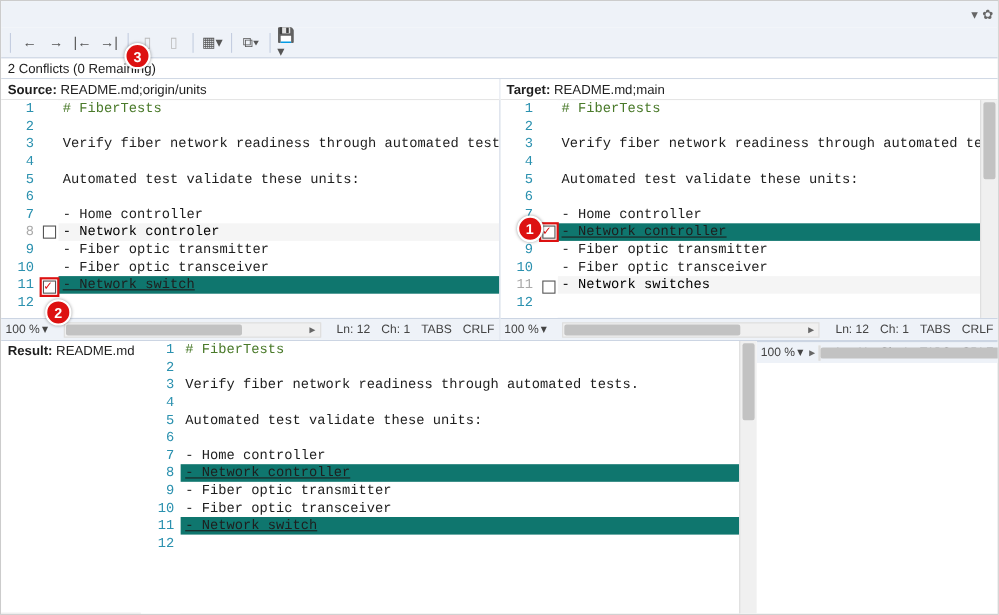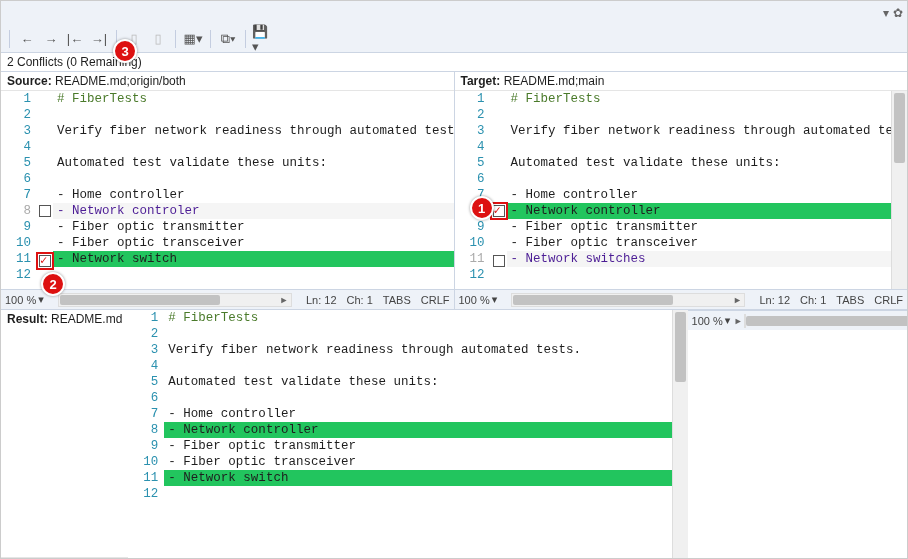--- a/index.html
+++ b/index.html
@@ -23,22 +23,22 @@
 .gutter { width: 36px; text-align: right; padding-right: 6px; color: #2b91af; background: #fff; user-select: none; }
 .gutter .ln { height: 16px; }
 .gutter .ln.gray { color: #aaa; }
 .chkcol { width: 16px; background: #fff; }
 .chk { width: 12px; height: 12px; border: 1px solid #555; display: block; margin: 2px auto 0; background: #fff; cursor: pointer; position: relative; }
 .chk.checked { background: #fff; }
 .chk.checked::after { content: "✓"; color: #d11; position: absolute; top: -3px; left: 0; font-size: 12px; font-weight: bold; }
 .chk.highlight-red { outline: 2px solid #d11; outline-offset: 1px; }
 .code-lines { flex: 1; white-space: pre; overflow: hidden; }
 .line { height: 16px; padding-left: 4px; }
-.line.merge-green { background: #22c55e; }
-.line.gray-text { color: #4c1d95; background: #f5f5f5; }
+.line.merge-green { background: #0f766e; text-decoration: underline; }
+.line.gray-text { color: #000000; background: #f5f5f5; }
 .mdhead { color: #4a7a2a; }
 .scroll-v { width: 16px; background: #f0f0f0; border-left: 1px solid #ddd; position: relative; }
 .scroll-thumb-v { position: absolute; left: 2px; right: 2px; top: 2px; height: 70px; background: #c2c2c2; border-radius: 2px; }
 .statusbar { height: 20px; background: #eef2f8; border-top: 1px solid #ccd5e3; display: flex; align-items: center; font-size: 11px; color: #444; padding: 0 4px; gap: 10px; }
 .statusbar .zoom { display: flex; align-items: center; gap: 2px; }
 .hscroll { flex: 1; height: 14px; background: #f0f0f0; position: relative; margin: 0 4px; border: 1px solid #ddd; }
 .hscroll .th { position: absolute; top: 1px; bottom: 1px; left: 1px; width: 160px; background: #c2c2c2; border-radius: 2px; }
 .hscroll .ar { position: absolute; top: 0; bottom: 0; width: 14px; display: flex; align-items: center; justify-content: center; font-size: 9px; color: #666; }
 .hscroll .ar.l { left: 0; }
 .hscroll .ar.r { right: 0; }
@@ -71,21 +71,21 @@
   <span class="tb-sep"></span>
   <span class="tb-icon">💾▾</span>
   <div class="callout" style="left:112px; top:14px;">3</div>
 </div>
 
 <div class="conflicts-line">2 Conflicts (0 Remaining)</div>
 
 <div class="panes-top">
 
   <div class="pane">
-    <div class="pane-header"><b>Source:</b> <span>README.md;origin/both</span></div>
+    <div class="pane-header"><b>Source:</b> <span>README.md;origin/units</span></div>
     <div class="code-area" id="src-code">
         <div class="gutter">
           <div class="ln">1</div>
           <div class="ln">2</div>
           <div class="ln">3</div>
           <div class="ln">4</div>
           <div class="ln">5</div>
           <div class="ln">6</div>
           <div class="ln">7</div>
           <div class="ln gray">8</div>

